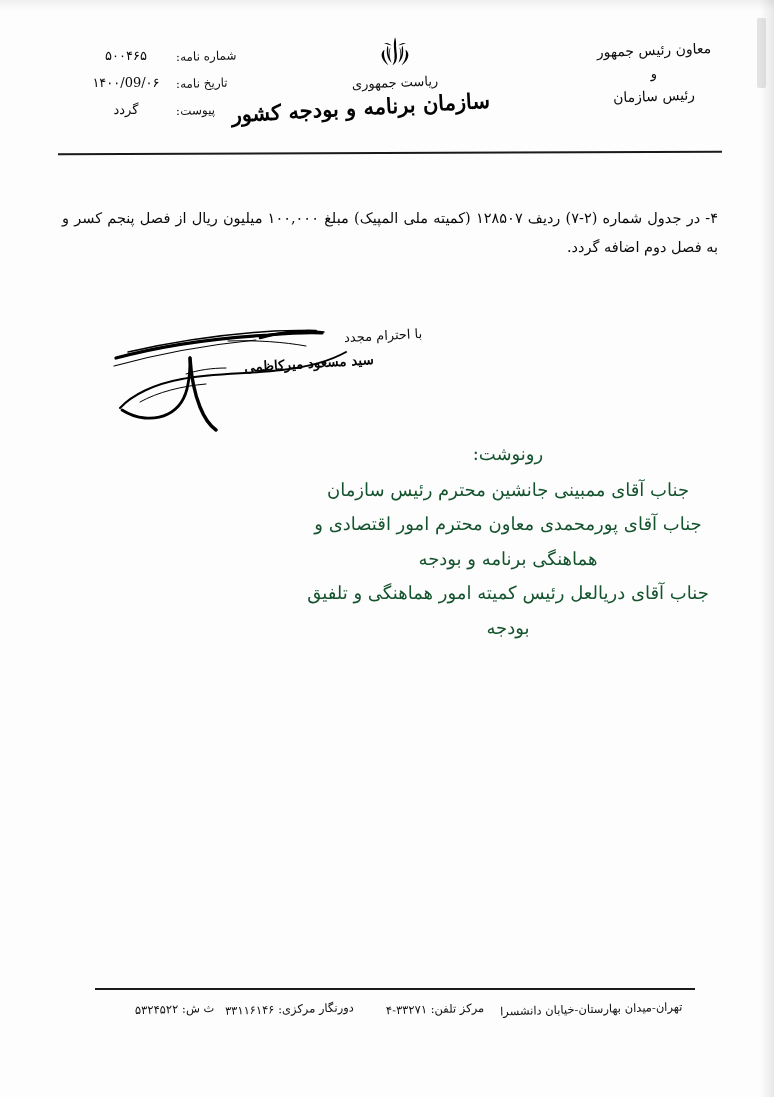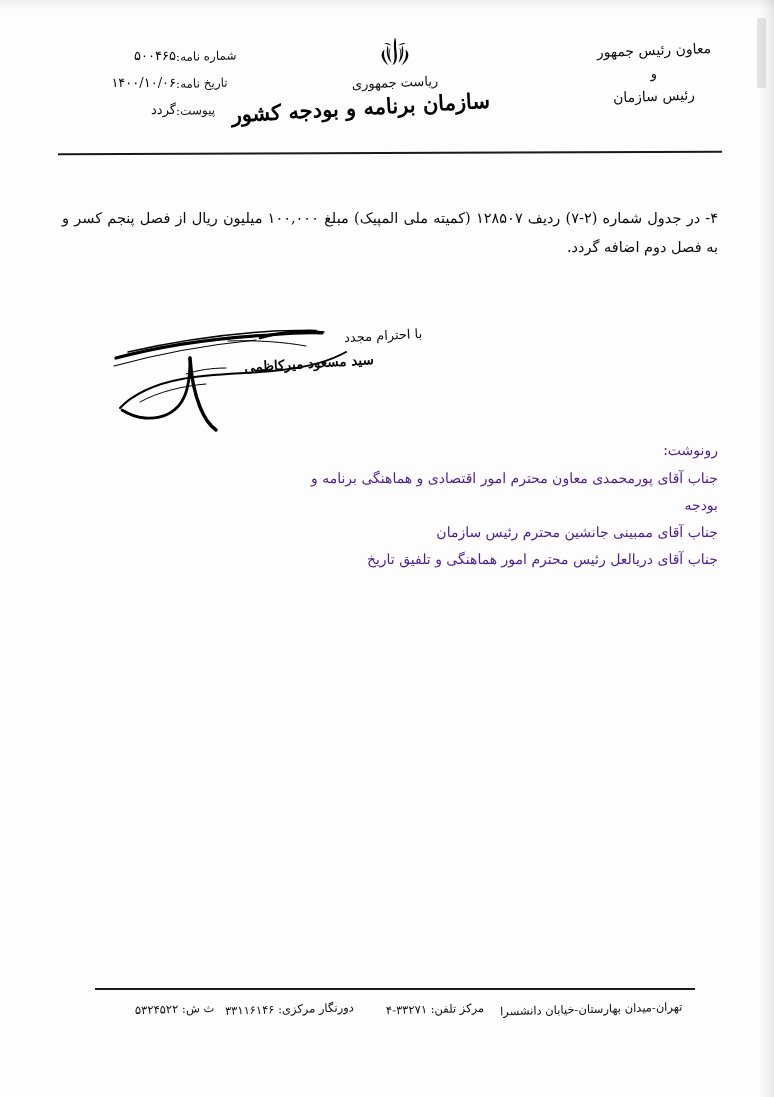--- a/index.html
+++ b/index.html
@@ -114,20 +114,21 @@
   .meta-label {
     width: 76px;
     font-size: 12px;
     text-align: left;
     color: #141414;
     transform: rotate(-1.5deg);
   }
   .meta-value {
     width: 100px;
     font-size: 13px;
+    text-align: center;
     color: #0b0b0b;
     letter-spacing: 0.3px;
   }
 
   .rule-top {
     position: absolute;
     left: 58px;
     top: 152px;
     width: 664px;
     height: 2px;
@@ -193,25 +194,25 @@
     height: 110px;
   }
 
   
   .cc-area {
     position: absolute;
     top: 437px;
     right: 56px;
     width: 420px;
     direction: rtl;
-    text-align: right;
-    font-family: "DejaVu Serif", "Liberation Serif", serif;
-    font-size: 14px;
+    text-align: center;
+    font-family: "DejaVu Serif", "Liberation Serif", serif;
+    font-size: 18px;
     line-height: 1.92;
-    color: #4c1d95;
+    color: #14532d;
   }
   .cc-title { margin-bottom: 1px; }
 
   
   .rule-bottom {
     position: absolute;
     left: 95px;
     top: 988px;
     width: 600px;
     height: 1.6px;
@@ -289,21 +290,21 @@
       <div class="org-line2">سازمان برنامه و بودجه کشور</div>
     </div>
 
     <div class="meta">
       <div class="meta-row">
         <div class="meta-label">شماره نامه:</div>
         <div class="meta-value">۵۰۰۴۶۵</div>
       </div>
       <div class="meta-row">
         <div class="meta-label">تاریخ نامه:</div>
-        <div class="meta-value">۱۴۰۰/۱۰/۰۶</div>
+        <div class="meta-value">۱۴۰۰/09/۰۶</div>
       </div>
       <div class="meta-row">
         <div class="meta-label">پیوست:</div>
         <div class="meta-value">گردد</div>
       </div>
     </div>
   </div>
 
   <div class="rule-top"></div>
 
@@ -325,23 +326,23 @@
         <path d="M12 88 C26 97 44 99 58 92 C70 86 76 74 78 62 C80 53 80 44 80 36" stroke-width="2.8"></path>
         <path d="M80 36 C81 52 84 70 90 85 C94 95 99 103 106 108" stroke-width="3.4"></path>
         <path d="M76 52 C88 48 102 46 116 46" stroke-width="1.0"></path>
         <path d="M30 80 C48 70 72 64 96 62" stroke-width="1.0"></path>
       </g>
     </svg>
   </div>
 
   <div class="cc-area">
     <div class="cc-title">رونوشت:</div>
+    <div>جناب آقای ممبینی جانشین محترم رئیس سازمان</div>
     <div>جناب آقای پورمحمدی معاون محترم امور اقتصادی و هماهنگی برنامه و بودجه</div>
-    <div>جناب آقای ممبینی جانشین محترم رئیس سازمان</div>
-    <div>جناب آقای دریالعل رئیس محترم امور هماهنگی و تلفیق تاریخ</div>
+    <div>جناب آقای دریالعل رئیس کمیته امور هماهنگی و تلفیق بودجه</div>
   </div>
 
   <div class="rule-bottom"></div>
   <div class="footer">
     <div class="f-addr">تهران-میدان بهارستان-خیابان دانشسرا</div>
     <div class="f-tel">مرکز تلفن: ۳۳۲۷۱-۴</div>
     <div class="f-fax">دورنگار مرکزی: ۳۳۱۱۶۱۴۶</div>
     <div class="f-reg">ث ش: ۵۳۲۴۵۲۲</div>
   </div>
 

